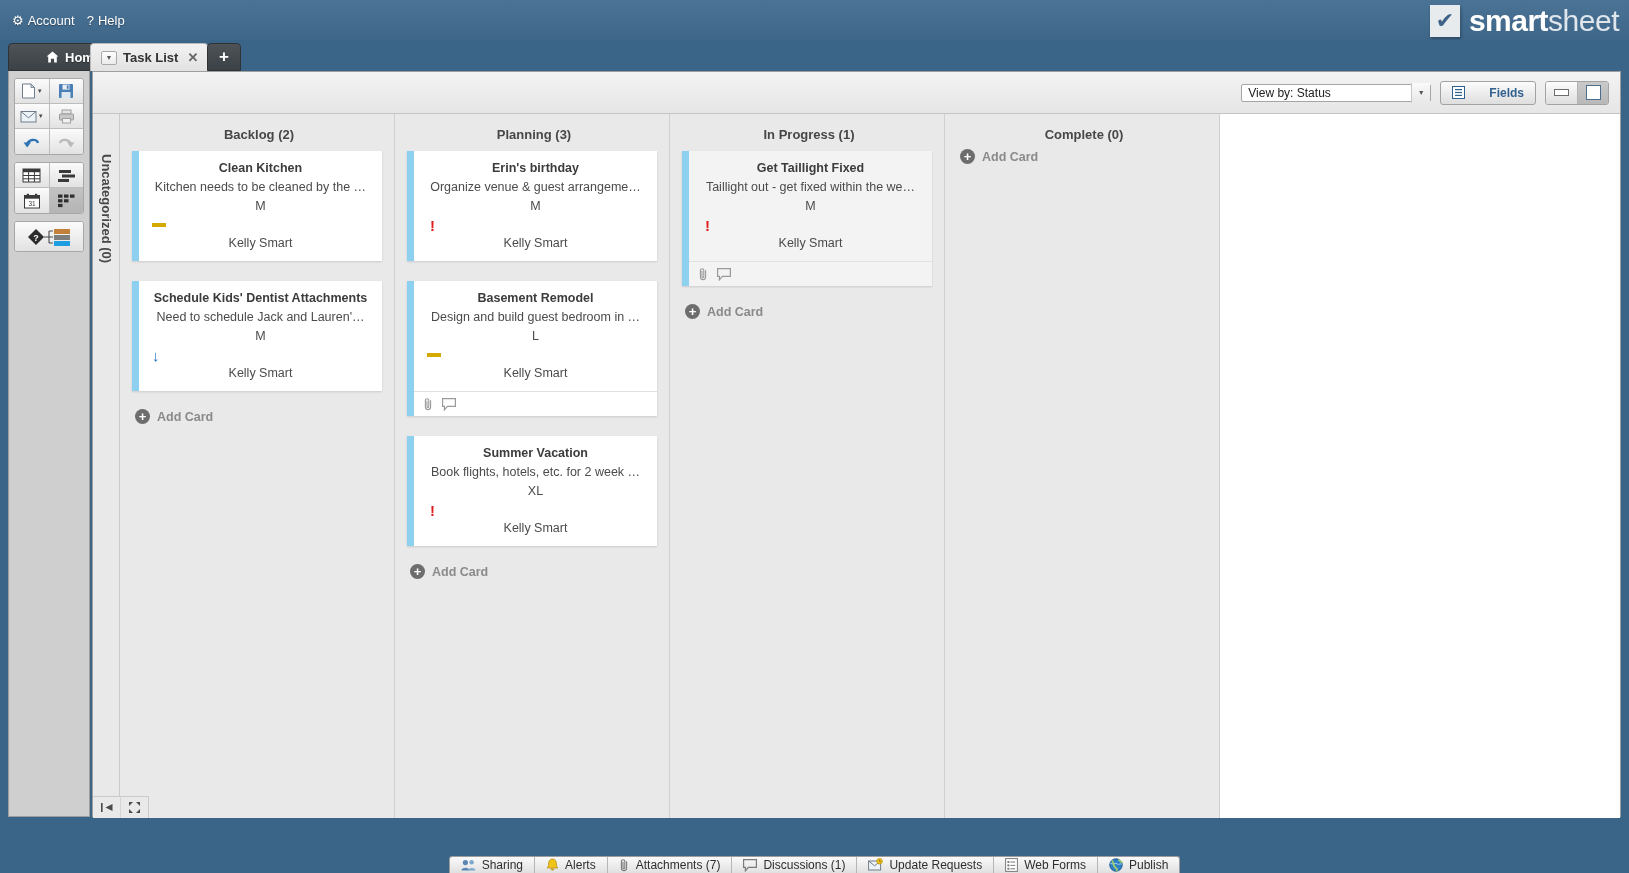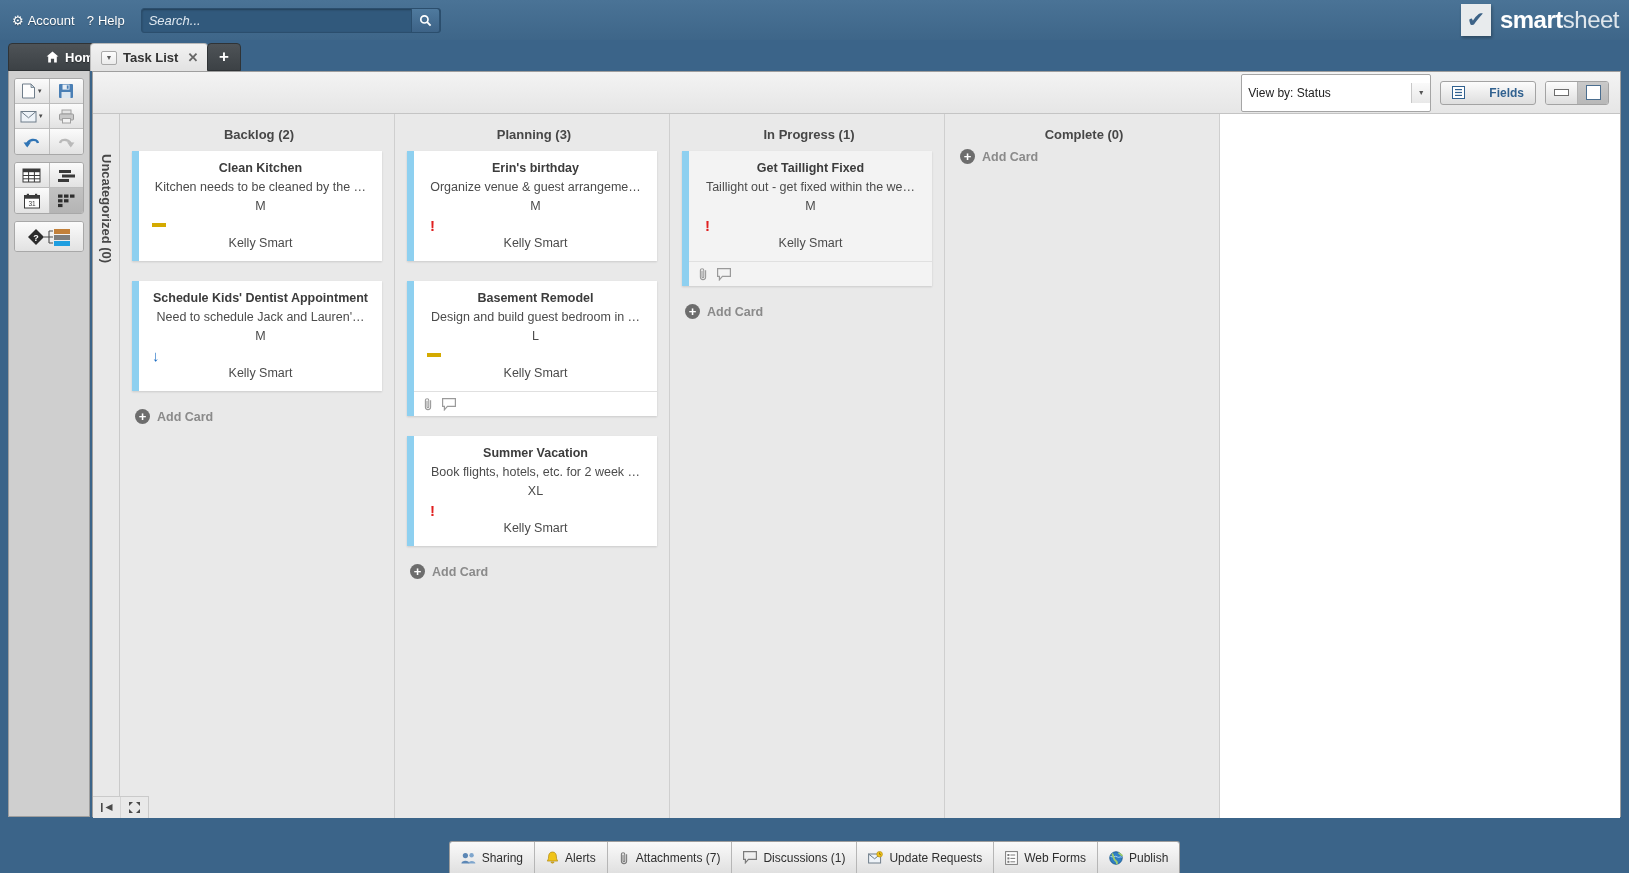--- a/index.html
+++ b/index.html
@@ -44,21 +44,21 @@
   #logo {
     position: absolute; right: 10px; top: 4px;
     display: flex; align-items: center; gap: 9px;
   }
   #logomark {
     width: 30px; height: 32px; background: #e8ebed;
     display: flex; align-items: center; justify-content: center;
     color: #3d6387; font-size: 22px; line-height: 1;
     box-shadow: 1px 2px 3px rgba(0,0,0,.3);
   }
-  #logotext { font-size: 24px; color: #ffffff; letter-spacing: -0.5px; }
+  #logotext { font-size: 30px; color: #ffffff; letter-spacing: -0.5px; }
   #logotext b { font-weight: bold; }
   #logotext span { font-weight: normal; color: #dfe6ec; }
 
   
   #tabstrip {
     position: absolute; left: 0; top: 40px; width: 1629px; height: 31px;
     background: #3b6489;
   }
   .tab {
     position: absolute; top: 3px; height: 28px;
@@ -118,21 +118,21 @@
     background: #ffffff; border: 1px solid #9e9e9e;
   }
   #viewbar {
     position: absolute; left: 0; top: 0; width: 100%; height: 42px;
     background: linear-gradient(to bottom,#f3f3f3,#e6e6e6);
     border-bottom: 1px solid #c4c4c4;
     display: flex; align-items: center; justify-content: flex-end;
     padding-right: 11px; gap: 9px;
   }
   #viewby {
-    width: 190px; height: 38px; background: #ffffff;
+    width: 190px; height: 18px; background: #ffffff;
     border: 1px solid #a5a5a5; border-radius: 2px;
     display: flex; align-items: center; font-size: 12px; color: #222;
     padding-left: 6px; cursor: pointer;
   }
   #viewby-label { flex: 1; }
   #viewby-arrow {
     width: 19px; height: 20px; border-left: 1px solid #c8c8c8;
     background: linear-gradient(to bottom,#fafafa,#e8e8e8);
     display: flex; align-items: center; justify-content: center;
     font-size: 7px; color: #555;
@@ -230,21 +230,21 @@
     cursor: pointer; border-right: 1px solid #d5d5d5;
   }
 
   
   #statusbar {
     position: absolute; left: 0; bottom: 0; width: 1629px; height: 31px;
     background: #3b6489;
     display: flex; align-items: flex-end; justify-content: center;
   }
   #statusinner {
-    display: flex; height: 32px;
+    display: flex; height: 17px;
     border: 1px solid #9d9d9d; border-bottom: none; border-radius: 3px 3px 0 0;
     overflow: hidden;
   }
   .sb-item {
     display: flex; align-items: center; gap: 6px;
     padding: 0 11px; font-size: 12px; color: #2e2e2e;
     background: linear-gradient(to bottom,#fafafa,#e0e0e0);
     border-right: 1px solid #b6b6b6; cursor: pointer;
   }
   .sb-item:last-child { border-right: none; }
@@ -253,29 +253,20 @@
 <body>
 
 <div id="topbar">
   <div class="tb-link">
     <span class="tb-icon">⚙</span>
     <span>Account</span>
   </div>
   <div class="tb-link">
     <span class="tb-icon">?</span>
     <span>Help</span>
-  </div>
-  <div id="searchwrap">
-    <input id="searchinput" type="text" placeholder="Search..." style="">
-    <div id="searchbtn">
-      <svg width="13" height="13" viewBox="0 0 13 13">
-        <circle cx="5.4" cy="5.4" r="3.6" fill="none" stroke="#ffffff" stroke-width="1.7"></circle>
-        <line x1="8.2" y1="8.2" x2="11.6" y2="11.6" stroke="#ffffff" stroke-width="1.9"></line>
-      </svg>
-    </div>
   </div>
   <div id="logo">
     <div id="logomark">✔</div>
     <div id="logotext"><b>smart</b><span>sheet</span></div>
   </div>
 </div>
 
 <div id="tabstrip">
   <div class="tab" id="tab-home">
     <svg width="13" height="12" viewBox="0 0 13 12">
@@ -443,21 +434,21 @@
               <div class="card-desc">Kitchen needs to be cleaned by the …</div>
               <div class="card-size">M</div>
               <div class="card-flagrow">
                 <span class="flag-med" style="background: rgb(212, 170, 0);"></span>
               </div>
               <div class="card-owner">Kelly Smart</div>
             </div>
           </div>
           <div class="card">
             <div class="card-body">
-              <div class="card-title">Schedule Kids' Dentist Appointment</div>
+              <div class="card-title">Schedule Kids' Dentist Attachments</div>
               <div class="card-desc">Need to schedule Jack and Lauren'…</div>
               <div class="card-size">M</div>
               <div class="card-flagrow">
                 <span class="flag-low" style="color: rgb(31, 111, 196);">↓</span>
               </div>
               <div class="card-owner">Kelly Smart</div>
             </div>
           </div>
           <div class="addcard">
             <span class="plus-circle">+</span>

